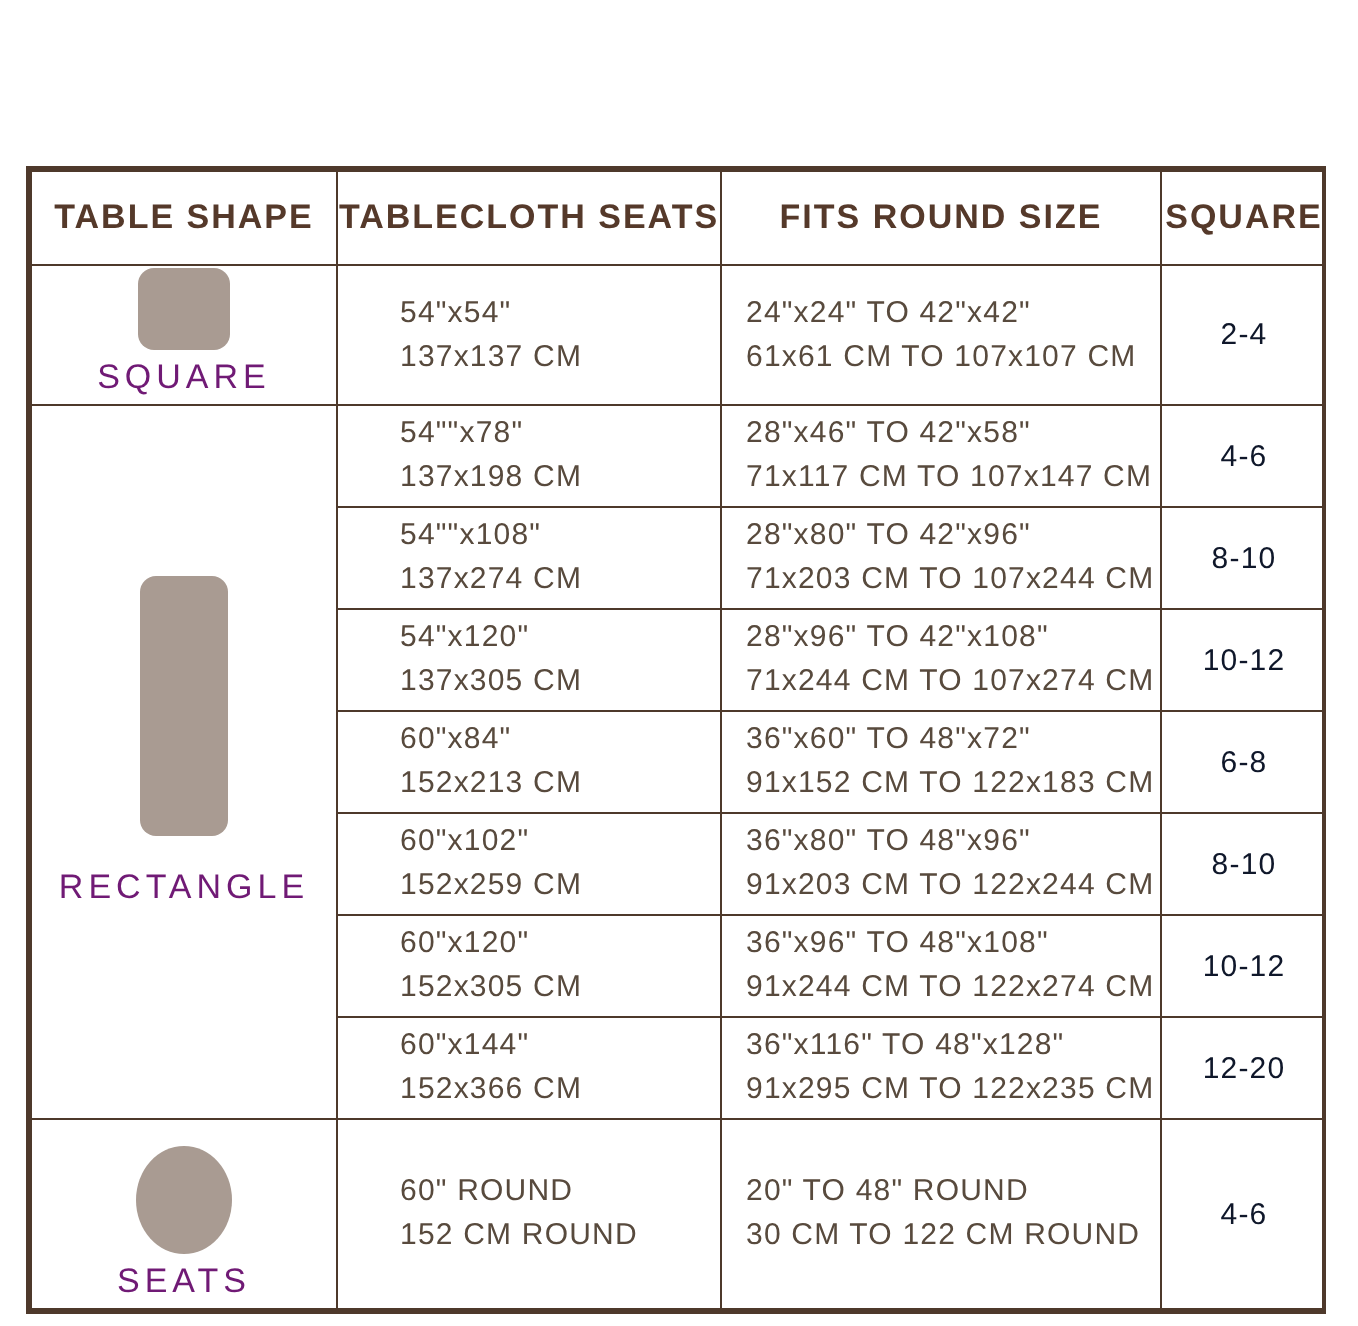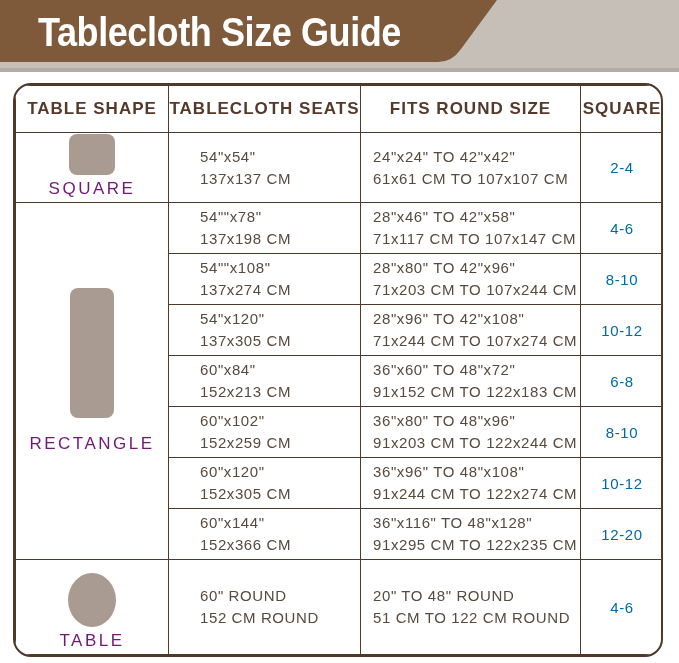--- a/index.html
+++ b/index.html
@@ -40,21 +40,21 @@
     transform-origin: left center;
   }
   
   .table-wrap {
     position: absolute;
     left: 13px;
     top: 83px;
     width: 650px;
     height: 574px;
     border: 2px solid #4e392b;
-    border-radius: 18px;
+    border-radius: 0;
     overflow: hidden;
     background: #ffffff;
   }
   table {
     width: 100%;
     height: 100%;
     border-collapse: collapse;
     table-layout: fixed;
   }
   col.c1 { width: 153px; }
@@ -79,21 +79,21 @@
     font-size: 15px;
     line-height: 22px;
     letter-spacing: 0.6px;
     color: #584a3d;
     white-space: nowrap;
   }
   .seats-cell {
     text-align: center;
     font-size: 15px;
     letter-spacing: 0.6px;
-    color: #0369a1;
+    color: #0f172a;
   }
   
   .shape-cell { text-align: center; }
   .shape-inner {
     display: flex;
     flex-direction: column;
     align-items: center;
     justify-content: flex-end;
     height: 100%;
     padding-bottom: 3px;
@@ -112,26 +112,20 @@
     color: #701a75;
     white-space: nowrap;
   }
   .shape-cell-rect .shape-label { margin-top: 12px; }
 </style>
 </head>
 <body>
 
 <div class="page">
 
-  <div class="top-band">
-    <svg class="banner-shape" width="500" height="62" viewBox="0 0 500 62">
-      <path d="M0 0 H497 L461 49 Q452 62 438 62 H0 Z" fill="#7e5a3a"></path>
-    </svg>
-    <h1 class="title">Tablecloth Size Guide</h1>
-  </div>
 
   <div class="table-wrap">
     <table>
       <colgroup>
           <col class="c1">
           <col class="c2">
           <col class="c3">
           <col class="c4">
         </colgroup>
       <thead>
@@ -249,30 +243,30 @@
             <div>36"x116" TO 48"x128"</div>
             <div>91x295 CM TO 122x235 CM</div>
           </td>
           <td class="seats-cell">12-20</td>
         </tr>
 
         <tr class="r-round">
           <td class="shape-cell">
             <div class="shape-inner">
               <div class="shape round"></div>
-              <div class="shape-label">TABLE</div>
+              <div class="shape-label">SEATS</div>
             </div>
           </td>
           <td class="size-cell">
             <div>60" ROUND</div>
             <div>152 CM ROUND</div>
           </td>
           <td class="fits-cell">
             <div>20" TO 48" ROUND</div>
-            <div>51 CM TO 122 CM ROUND</div>
+            <div>30 CM TO 122 CM ROUND</div>
           </td>
           <td class="seats-cell">4-6</td>
         </tr>
 
       </tbody>
     </table>
   </div>
 </div>
 
 </body></html>

